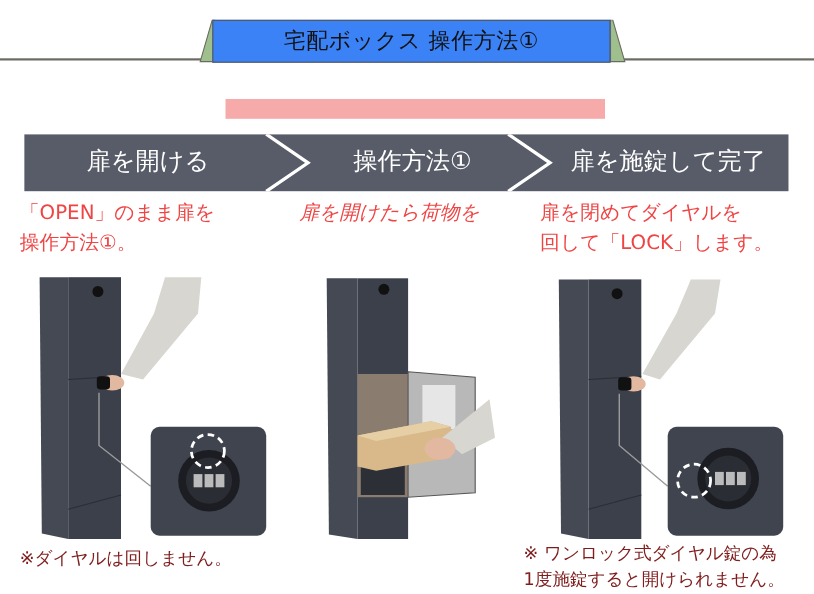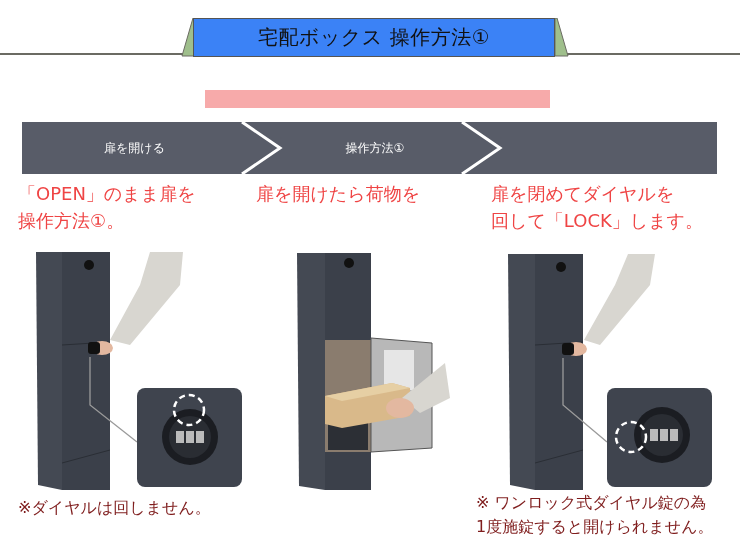--- a/index.html
+++ b/index.html
@@ -10,21 +10,21 @@
   .title-box { position:absolute; left:193px; top:18px; width:362px; height:39px;
                background:#3b82f6; border:1.5px solid #555; box-sizing:border-box;
                display:flex; align-items:center; justify-content:center;
                font-size:20px; letter-spacing:0.5px; }
   .subtitle-wrap { position:absolute; left:205px; top:76px; width:345px; height:34px; }
   .pink-bar { position:absolute; left:0; top:14px; width:345px; height:18px; background:#f7aaaa; }
   .subtitle { position:absolute; left:0; top:0; width:345px; text-align:center;
               font-size:20px; }
   .steps { position:absolute; left:22px; top:122px; width:695px; height:52px; }
   .step-label { position:absolute; top:0; height:52px; line-height:52px; text-align:center;
-                color:#ffffff; font-size:12px; }
+                color:#ffffff; font-size:22px; }
   .desc { position:absolute; font-size:18px; line-height:27px; color:#ef4444; }
   .note { position:absolute; font-size:16px; line-height:24px; color:#7f1d1d; }
   svg { display:block; }
 </style>
 </head>
 <body>
 
 <div class="hline" style="left:0; width:190px;"></div>
 <div class="hline" style="left:560px; width:180px;"></div>
 <svg class="abs" style="left:180px; top:18px;" width="16" height="40">
@@ -42,27 +42,28 @@
 </div>
 
 <div class="steps">
   <svg width="695" height="52" style="position:absolute; left:0; top:0;">
     <rect x="0" y="0" width="695" height="52" fill="#585c68"></rect>
     <polyline points="220,0 258,26 220,52" fill="none" stroke="#ffffff" stroke-width="3"></polyline>
     <polyline points="440,0 478,26 440,52" fill="none" stroke="#ffffff" stroke-width="3"></polyline>
   </svg>
   <div class="step-label" style="left:0; width:225px;">扉を開ける</div>
   <div class="step-label" style="left:258px; width:190px;">操作方法①</div>
+  <div class="step-label" style="left:478px; width:215px;">扉を施錠して完了</div>
 </div>
 
 <div class="desc" style="left:18px; top:180px;">
   <div>「OPEN」のまま扉を</div>
   <div>操作方法①。</div>
 </div>
-<div class="desc" style="left:256px; top:180px;">
+<div class="desc" style="left:272px; top:180px;font-style:italic;">
   <div>扉を開けたら荷物を</div>
 </div>
 <div class="desc" style="left:491px; top:180px;">
   <div>扉を閉めてダイヤルを</div>
   <div>回して「LOCK」します。</div>
 </div>
 
 <svg class="abs" style="left:30px; top:245px;" width="220" height="250">
 
   <polygon points="6,7 32,7 32,245 8,240" fill="#444953"></polygon>

